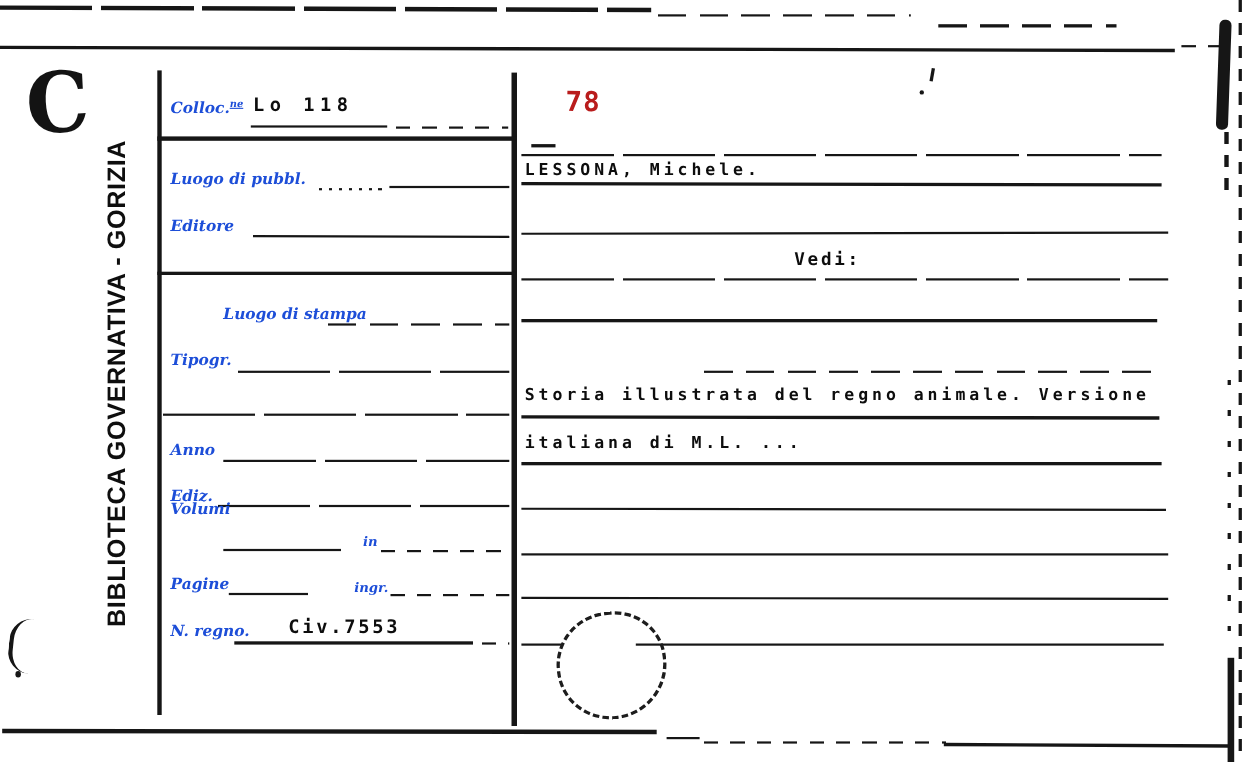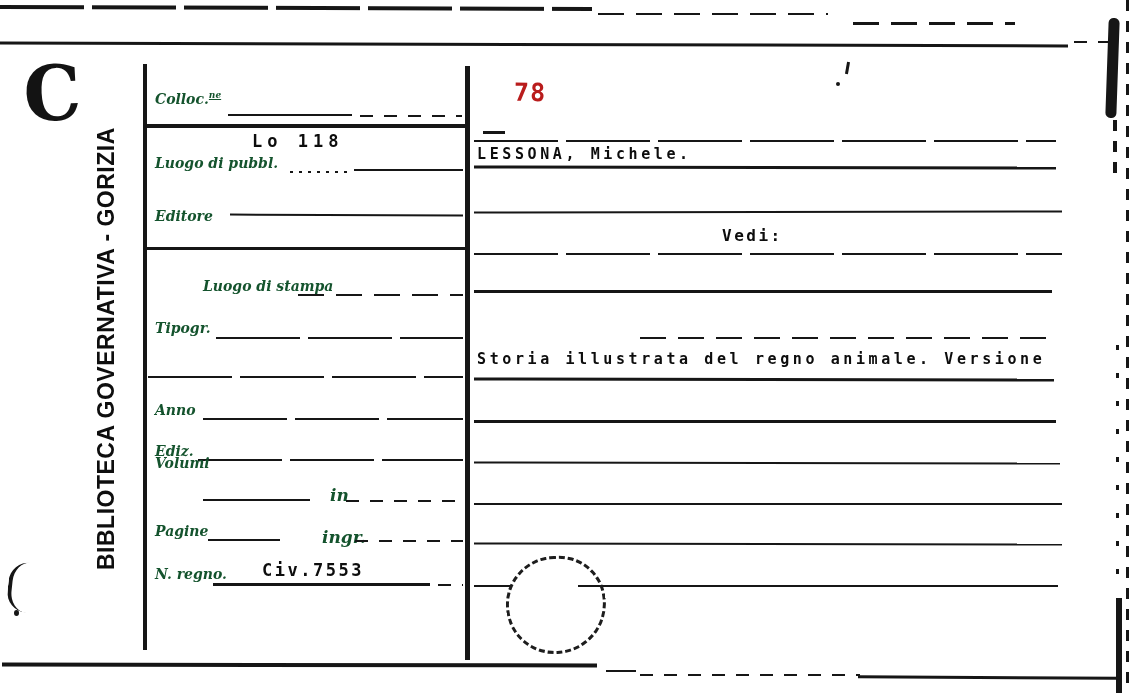--- a/index.html
+++ b/index.html
@@ -6,23 +6,23 @@
   .scan{position:relative;width:1133px;height:693px;background:#ffffff;overflow:hidden;
         font-family:"DejaVu Sans Mono",monospace;}
   .ln{position:absolute;background:#161616;height:2px;}
   .vln{position:absolute;background:#161616;width:4px;}
   .d-long{background:repeating-linear-gradient(90deg,#161616 0 26px,rgba(0,0,0,0) 26px 38px);}
   .d-med{background:repeating-linear-gradient(90deg,#161616 0 13px,rgba(0,0,0,0) 13px 24px);}
   .d-dot{background:repeating-linear-gradient(90deg,#161616 0 3px,rgba(0,0,0,0) 3px 9px);}
   .d-gap{background:repeating-linear-gradient(90deg,#161616 0 84px,rgba(0,0,0,0) 84px 92px);}
   .d-vert{background:repeating-linear-gradient(180deg,#161616 0 11px,rgba(0,0,0,0) 11px 21px);}
   .d-vsparse{background:repeating-linear-gradient(180deg,#161616 0 5px,rgba(0,0,0,0) 5px 28px);}
-  .lbl{position:absolute;font:italic 700 14px "DejaVu Serif",serif;color:#14532d;white-space:nowrap;}
+  .lbl{position:absolute;font:italic 700 14px "DejaVu Serif",serif;color:#1d4ed8;white-space:nowrap;}
   .lbl sup{font-size:9px;text-decoration:underline;}
-  .lbl-sm{font-size:17px;}
+  .lbl-sm{font-size:12px;}
   .typed{position:absolute;font:700 15px "DejaVu Sans Mono",monospace;letter-spacing:3.6px;
          color:#0d0d0d;white-space:nowrap;}
   .libname{position:absolute;left:93px;top:92px;width:47px;height:514px;
            writing-mode:vertical-rl;transform:rotate(180deg);text-align:center;line-height:47px;
            font:700 23px "Liberation Sans",sans-serif;letter-spacing:.5px;color:#0e0e0e;}
   .cmark{position:absolute;left:22px;top:56px;font:700 76px "DejaVu Serif",serif;
          color:#131313;transform:rotate(-3deg) scaleX(.95);line-height:1;}
   .num78{position:absolute;left:514px;top:78px;font:700 25px "DejaVu Sans Mono",monospace;
          color:#b91c1c;transform:rotate(1deg);letter-spacing:1px;}
   .vedi{position:absolute;left:722px;top:226px;font:700 16px "DejaVu Sans Mono",monospace;
@@ -40,31 +40,31 @@
 <div class="scan">
 
   <span class="cmark">C</span>
 
   <div class="libname">BIBLIOTECA GOVERNATIVA - GORIZIA</div>
 
   <div class="vln" style="left:143px;top:64px;height:586px;"></div>
   <div class="vln" style="left:465px;top:66px;height:594px;width:5px;"></div>
 
   <span class="lbl" style="left:155px;top:90px;"><span>Colloc.</span><sup>ne</sup></span>
-  <span class="typed" style="left:252px;top:86px;font-size:17px;letter-spacing:5px;margin-top:45px;">Lo 118</span>
+  <span class="typed" style="left:230px;top:86px;font-size:17px;letter-spacing:5px;">Lo 118</span>
   <div class="ln" style="left:228px;top:114px;width:124px;"></div>
   <div class="ln d-med" style="left:360px;top:115px;width:102px;"></div>
   <div class="ln" style="left:143px;top:124px;width:327px;height:4px;"></div>
   <div class="ln" style="left:483px;top:131px;width:22px;height:3px;"></div>
 
   <span class="lbl" style="left:155px;top:155px;">Luogo di pubbl.</span>
   <div class="ln d-dot" style="left:290px;top:171px;width:62px;"></div>
   <div class="ln" style="left:354px;top:169px;width:109px;"></div>
 
-  <span class="lbl" style="left:155px;top:208px;font-style:italic;">Editore</span>
+  <span class="lbl" style="left:155px;top:198px;font-style:italic;">Editore</span>
   <div class="ln" style="left:230px;top:214px;width:233px;transform:rotate(.2deg);"></div>
 
   <div class="ln" style="left:143px;top:247px;width:327px;height:3px;"></div>
 
   <span class="lbl" style="left:155px;top:278px;margin-left:48px;">Luogo di stampa</span>
   <div class="ln d-long" style="left:298px;top:294px;width:165px;"></div>
 
   <span class="lbl" style="left:155px;top:320px;">Tipogr.</span>
   <div class="ln d-gap" style="left:216px;top:337px;width:247px;"></div>
 
@@ -100,20 +100,21 @@
   <div class="ln" style="left:474px;top:211px;width:588px;transform:rotate(-.1deg);"></div>
   <span class="vedi">Vedi:</span>
   <div class="ln d-gap" style="left:474px;top:253px;width:588px;"></div>
 
   <div class="ln" style="left:474px;top:290px;width:578px;height:3px;"></div>
 
   <div class="ln d-long" style="left:640px;top:337px;width:418px;"></div>
 
   <span class="typed" style="left:477px;top:350px;">Storia illustrata del regno animale. Versione</span>
   <div class="ln" style="left:474px;top:378px;width:580px;height:3px;transform:rotate(.1deg);"></div>
+  <span class="typed" style="left:477px;top:393px;">italiana di M.L. ...</span>
   <div class="ln" style="left:474px;top:420px;width:582px;height:3px;"></div>
 
   <div class="ln" style="left:474px;top:462px;width:586px;transform:rotate(.1deg);"></div>
   <div class="ln" style="left:474px;top:503px;width:588px;"></div>
   <div class="ln" style="left:474px;top:543px;width:588px;transform:rotate(.1deg);"></div>
   <div class="ln" style="left:474px;top:585px;width:38px;"></div>
   <div class="ln" style="left:578px;top:585px;width:480px;"></div>
 
   <div class="stamp"></div>
 

